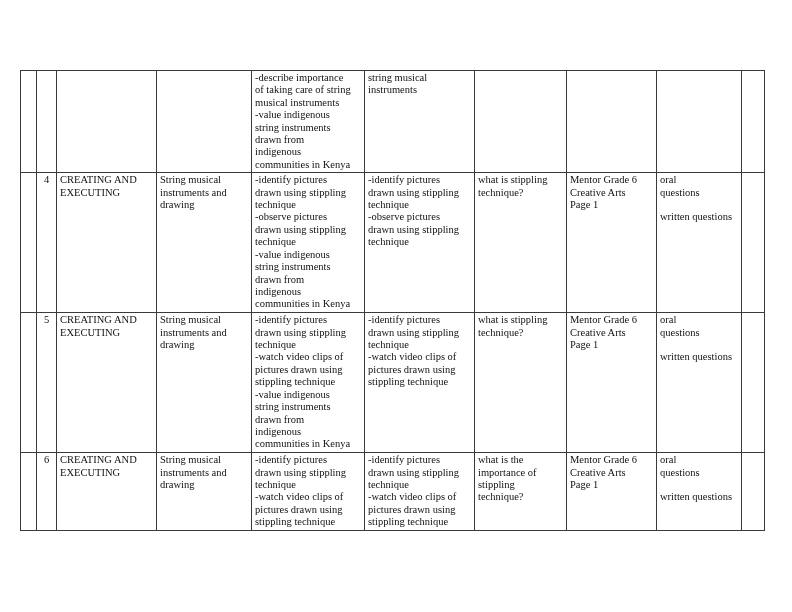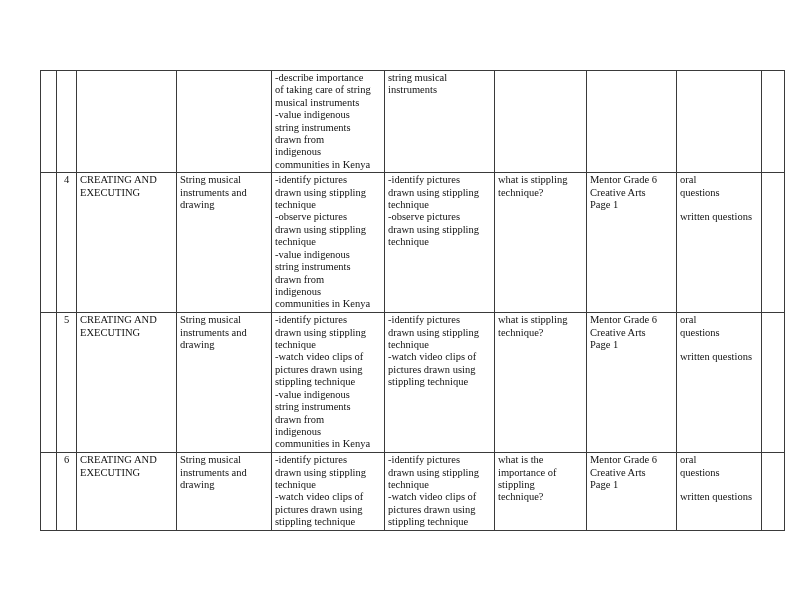--- a/index.html
+++ b/index.html
@@ -12,21 +12,21 @@
   }
   .page {
     position: relative;
     width: 792px;
     height: 612px;
     background: #ffffff;
     font-family: "Liberation Serif", serif;
   }
   table.sow {
     position: absolute;
-    left: 40px;
+    left: 20px;
     top: 70px;
     border-collapse: collapse;
     table-layout: fixed;
     width: 744px;
     border-radius: 15px;
   }
   table.sow td {
     border: 1px solid #3a3a3a;
     vertical-align: top;
     padding: 1px 3px;

